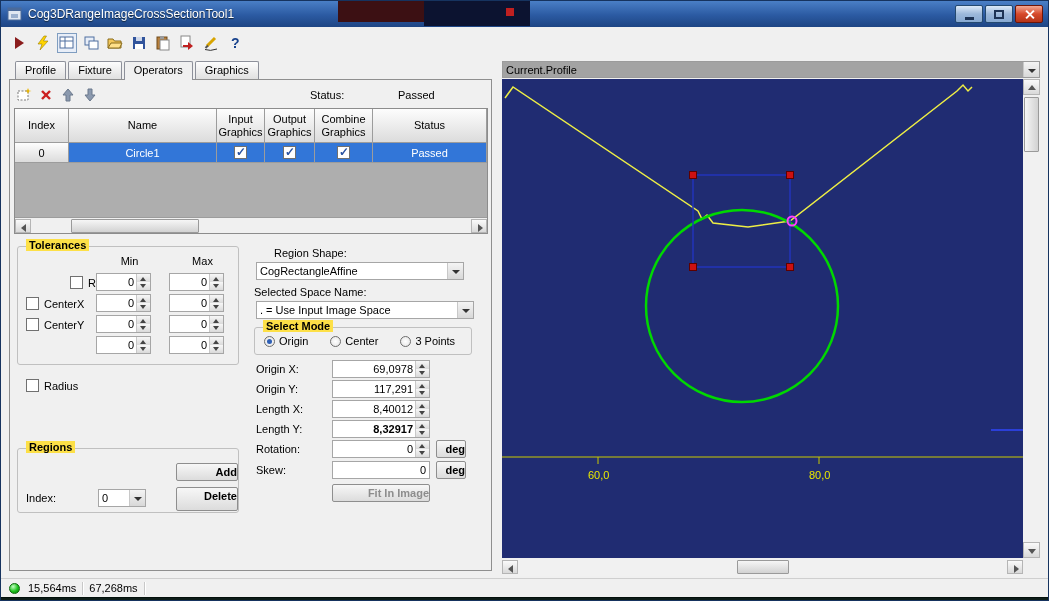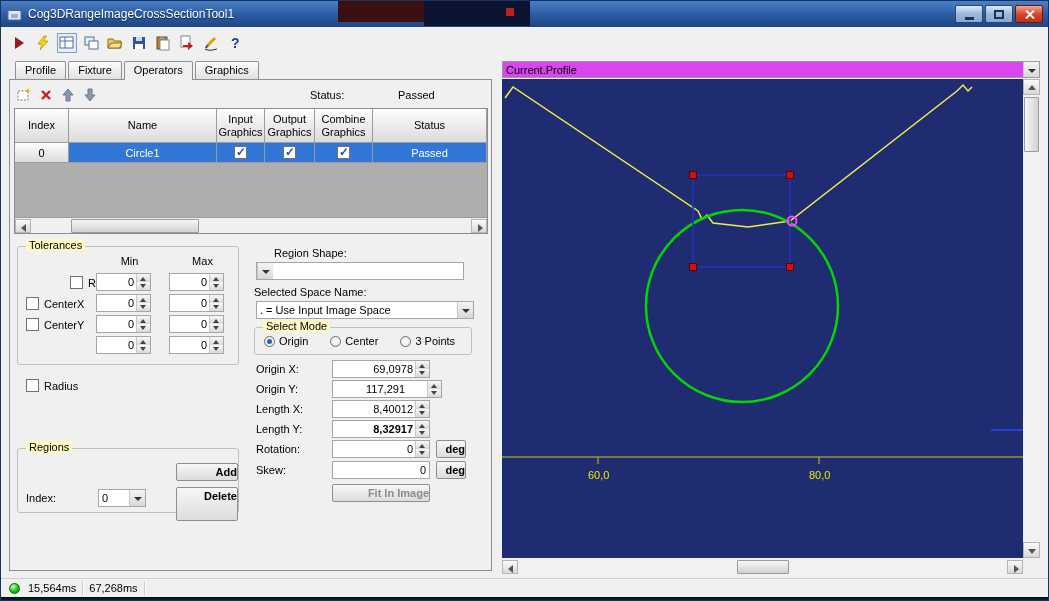--- a/index.html
+++ b/index.html
@@ -59,21 +59,21 @@
   .sbtn { position:absolute; top:1px; width:16px; height:14px; background:linear-gradient(#fafafa,#d9d9d9); border:1px solid #b5b5b5; }
   .sbtn.left{left:0;} .sbtn.right{right:0;}
   .sthumb { position:absolute; top:1px; height:14px; background:linear-gradient(#f6f6f6,#d2d2d2); border:1px solid #9a9a9a; border-radius:1px; }
   .tri { width:0; height:0; position:absolute; }
   .tri-l { left:5px; top:4px; border-top:4px solid transparent; border-bottom:4px solid transparent; border-right:5px solid #555; }
   .tri-r { left:6px; top:4px; border-top:4px solid transparent; border-bottom:4px solid transparent; border-left:5px solid #555; }
   .tri-u { left:4px; top:5px; border-left:4px solid transparent; border-right:4px solid transparent; border-bottom:5px solid #555; }
   .tri-d { left:4px; top:6px; border-left:4px solid transparent; border-right:4px solid transparent; border-top:5px solid #555; }
   
   .group { position:absolute; border:1px solid #c0c0c0; border-radius:3px; }
-  .legend { position:absolute; top:-8px; left:8px; background:#fef9c3; padding:0 3px; }
+  .legend { position:absolute; top:-8px; left:8px; background:#fde047; padding:0 3px;font-weight:bold; }
   .tol-group { left:7px; top:166px; width:222px; height:119px; }
   .tol-hdr { position:absolute; top:8px; width:55px; text-align:center; }
   .tol-row { position:absolute; left:8px; height:17px; display:flex; align-items:center; gap:5px; }
   .spin { position:absolute; height:18px; background:#fff; border:1px solid #a6a6a6; display:flex; cursor:text; }
   .spin-val { flex:1; text-align:right; padding:2px 2px 0 2px; overflow:hidden; white-space:nowrap; }
   .spin-btns { width:14px; display:flex; flex-direction:column; border-left:1px solid #c8c8c8; }
   .sb-up,.sb-dn { flex:1; background:linear-gradient(#f7f7f7,#dadada); position:relative; cursor:pointer; }
   .sb-up::after { content:""; position:absolute; left:3px; top:3px; border-left:3px solid transparent; border-right:3px solid transparent; border-bottom:4px solid #444; }
   .sb-dn::after { content:""; position:absolute; left:3px; top:2px; border-left:3px solid transparent; border-right:3px solid transparent; border-top:4px solid #444; }
   .regions-group { left:7px; top:368px; width:222px; height:65px; }
@@ -86,21 +86,21 @@
   .combo-btn { width:16px; background:linear-gradient(#f4f4f4,#d8d8d8); border-left:1px solid #c8c8c8; position:relative; }
   .combo-btn::after { content:""; position:absolute; left:4px; top:7px; border-left:4px solid transparent; border-right:4px solid transparent; border-top:4px solid #333; }
   .mode-group { left:244px; top:247px; width:218px; height:28px; }
   .mode-row { position:absolute; left:9px; top:7px; display:flex; gap:22px; align-items:center; }
   .radio { display:flex; align-items:center; gap:4px; cursor:pointer;text-align:right; }
   .rdot { width:11px; height:11px; border-radius:50%; border:1px solid #6d6d6d; background:radial-gradient(#ffffff,#e2e2e2); }
   .rdot.on::after { content:""; display:block; width:5px; height:5px; border-radius:50%; background:#2e5fb5; margin:2px; }
   .field-plain { position:absolute; height:18px; background:#fff; border:1px solid #a6a6a6; text-align:right; padding:2px 3px 0 0; }
   .fit-btn { left:322px; top:404px; width:98px; height:18px; color:#8d8d8d; }
   
-  .profile-combo { position:absolute; left:501px; top:60px; width:538px; height:17px; background:#d946ef; border:1px solid #9b9b9b; display:flex; cursor:pointer; }
+  .profile-combo { position:absolute; left:501px; top:60px; width:538px; height:17px; background:#a3a3a3; border:1px solid #9b9b9b; display:flex; cursor:pointer; }
   .canvas { position:absolute; left:501px; top:78px; width:521px; height:479px; background:#202c72; overflow:hidden; }
   .axis-label { position:absolute; color:#e8e800; }
   .vscroll { position:absolute; left:1022px; top:78px; width:17px; height:479px; background:#f1f1f1; }
   .vbtn { position:absolute; left:0; width:17px; height:16px; background:linear-gradient(#fafafa,#d9d9d9); border:1px solid #b5b5b5; }
   .vthumb { position:absolute; left:1px; top:18px; width:15px; height:55px; background:linear-gradient(90deg,#f6f6f6,#d2d2d2); border:1px solid #9a9a9a; border-radius:1px; }
   .rp-hscroll { position:absolute; left:501px; top:558px; width:521px; height:17px; background:#f1f1f1; }
   
   .statusbar { position:absolute; left:0; top:577px; width:100%; height:19px; background:#f0f0f0; border-top:1px solid #cfcfcf; display:flex; align-items:center; }
   .led { width:11px; height:11px; border-radius:50%; margin-left:8px;
     background:radial-gradient(circle at 35% 30%, #c2ffc2, #1cc01c 55%, #0a7a0a); border:1px solid #0a6a0a; }
@@ -355,25 +355,26 @@
     </div>
 
     <div class="group regions-group">
       <span class="legend">Regions</span>
       <div class="btn" style="left:158px; top:14px; width:62px; height:18px;">Add</div>
       <span class="rlabel" style="left:8px; top:43px;">Index:</span>
       <div class="combo" style="left:80px; top:40px; width:48px;">
         <span class="combo-val">0</span>
         <span class="combo-btn"></span>
       </div>
-      <div class="btn" style="left:158px; top:38px; width:62px; height:34px;">Delete</div>
+      <div class="btn" style="left:158px; top:38px; width:62px; height:24px;">Delete</div>
     </div>
 
     <span class="rlabel" style="left:244px; top:167px;padding-left:20px;">Region Shape:</span>
     <div class="combo" style="left:246px; top:182px; width:208px;">
+      <span class="combo-val">CogRectangleAffine</span>
       <span class="combo-btn"></span>
     </div>
     <span class="rlabel" style="left:244px; top:206px;">Selected Space Name:</span>
     <div class="combo" style="left:246px; top:221px; width:218px;">
       <span class="combo-val">. = Use Input Image Space</span>
       <span class="combo-btn"></span>
     </div>
 
     <div class="group mode-group">
       <span class="legend">Select Mode</span>
@@ -395,21 +396,21 @@
 
     <span class="rlabel" style="left:246px; top:283px;">Origin X:</span>
     <div class="spin" style="left:322px; top:280px; width:98px;">
       <span class="spin-val">69,0978</span>
       <span class="spin-btns">
           <span class="sb-up"></span>
           <span class="sb-dn"></span>
         </span>
     </div>
     <span class="rlabel" style="left:246px; top:303px;">Origin Y:</span>
-    <div class="spin" style="left:322px; top:300px; width:110px;gap:20px;">
+    <div class="spin" style="left:322px; top:300px; width:98px;">
       <span class="spin-val">117,291</span>
       <span class="spin-btns">
           <span class="sb-up"></span>
           <span class="sb-dn"></span>
         </span>
     </div>
     <span class="rlabel" style="left:246px; top:323px;">Length X:</span>
     <div class="spin" style="left:322px; top:320px; width:98px;">
       <span class="spin-val">8,40012</span>
       <span class="spin-btns">

